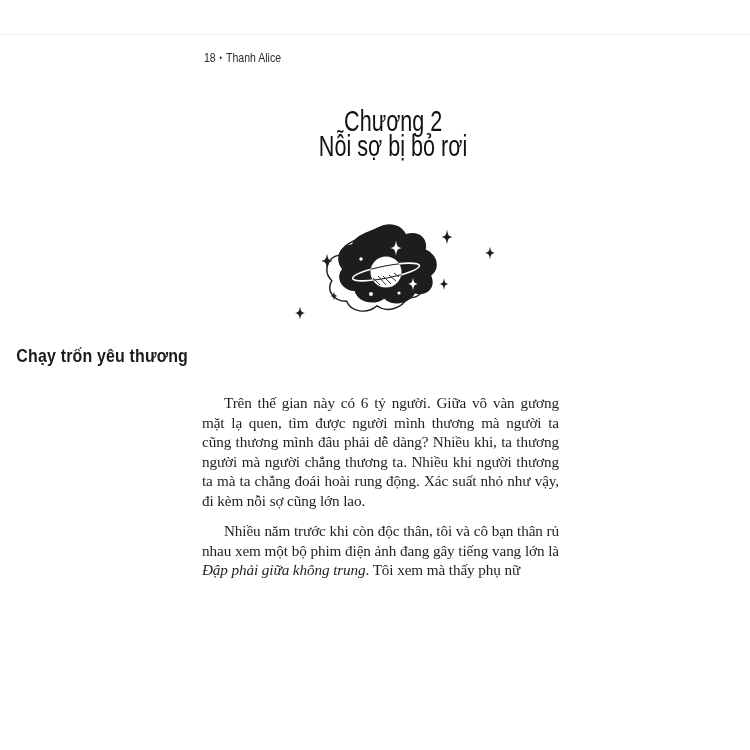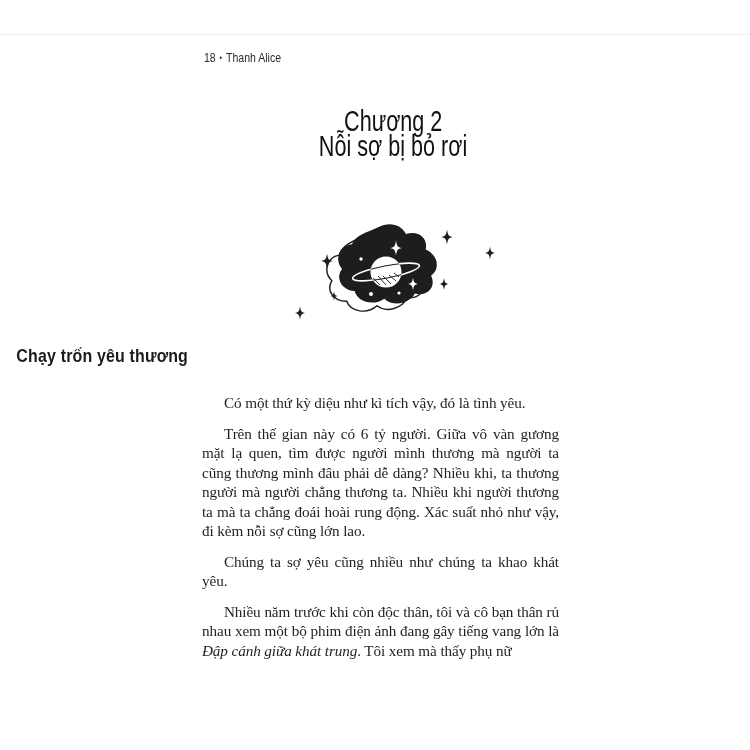--- a/index.html
+++ b/index.html
@@ -120,19 +120,17 @@
       <use href="#spark" transform="translate(211 56) scale(0.8)" fill="#1d1d1d"></use>
       <use href="#spark" transform="translate(165 87) scale(0.75)" fill="#1d1d1d"></use>
     </svg>
   </div>
 
   <h3 class="section-heading">
     <span class="condense-h">Chạy trốn yêu thương</span>
   </h3>
 
   <div class="body-text">
-    <p class="single-line">Có một thứ kỳ diệu như kì tích vậy, đó là tình yêu.</p>
     <p>Trên thế gian này có 6 tỷ người. Giữa vô vàn gương mặt lạ quen, tìm được người mình thương mà người ta cũng thương mình đâu phải dễ dàng? Nhiều khi, ta thương người mà người chẳng thương ta. Nhiều khi người thương ta mà ta chẳng đoái hoài rung động. Xác suất nhỏ như vậy, đi kèm nỗi sợ cũng lớn lao.</p>
-    <p>Chúng ta sợ yêu cũng nhiều như chúng ta khao khát yêu.</p>
-    <p><span>Nhiều năm trước khi còn độc thân, tôi và cô bạn thân rủ nhau xem một bộ phim điện ảnh đang gây tiếng vang lớn là </span><em>Đập cánh giữa khát trung</em><span>. Tôi xem mà thấy phụ nữ</span></p>
+    <p><span>Nhiều năm trước khi còn độc thân, tôi và cô bạn thân rủ nhau xem một bộ phim điện ảnh đang gây tiếng vang lớn là </span><em>Đập phải giữa không trung</em><span>. Tôi xem mà thấy phụ nữ</span></p>
   </div>
 
 </div>
 
 </body></html>

